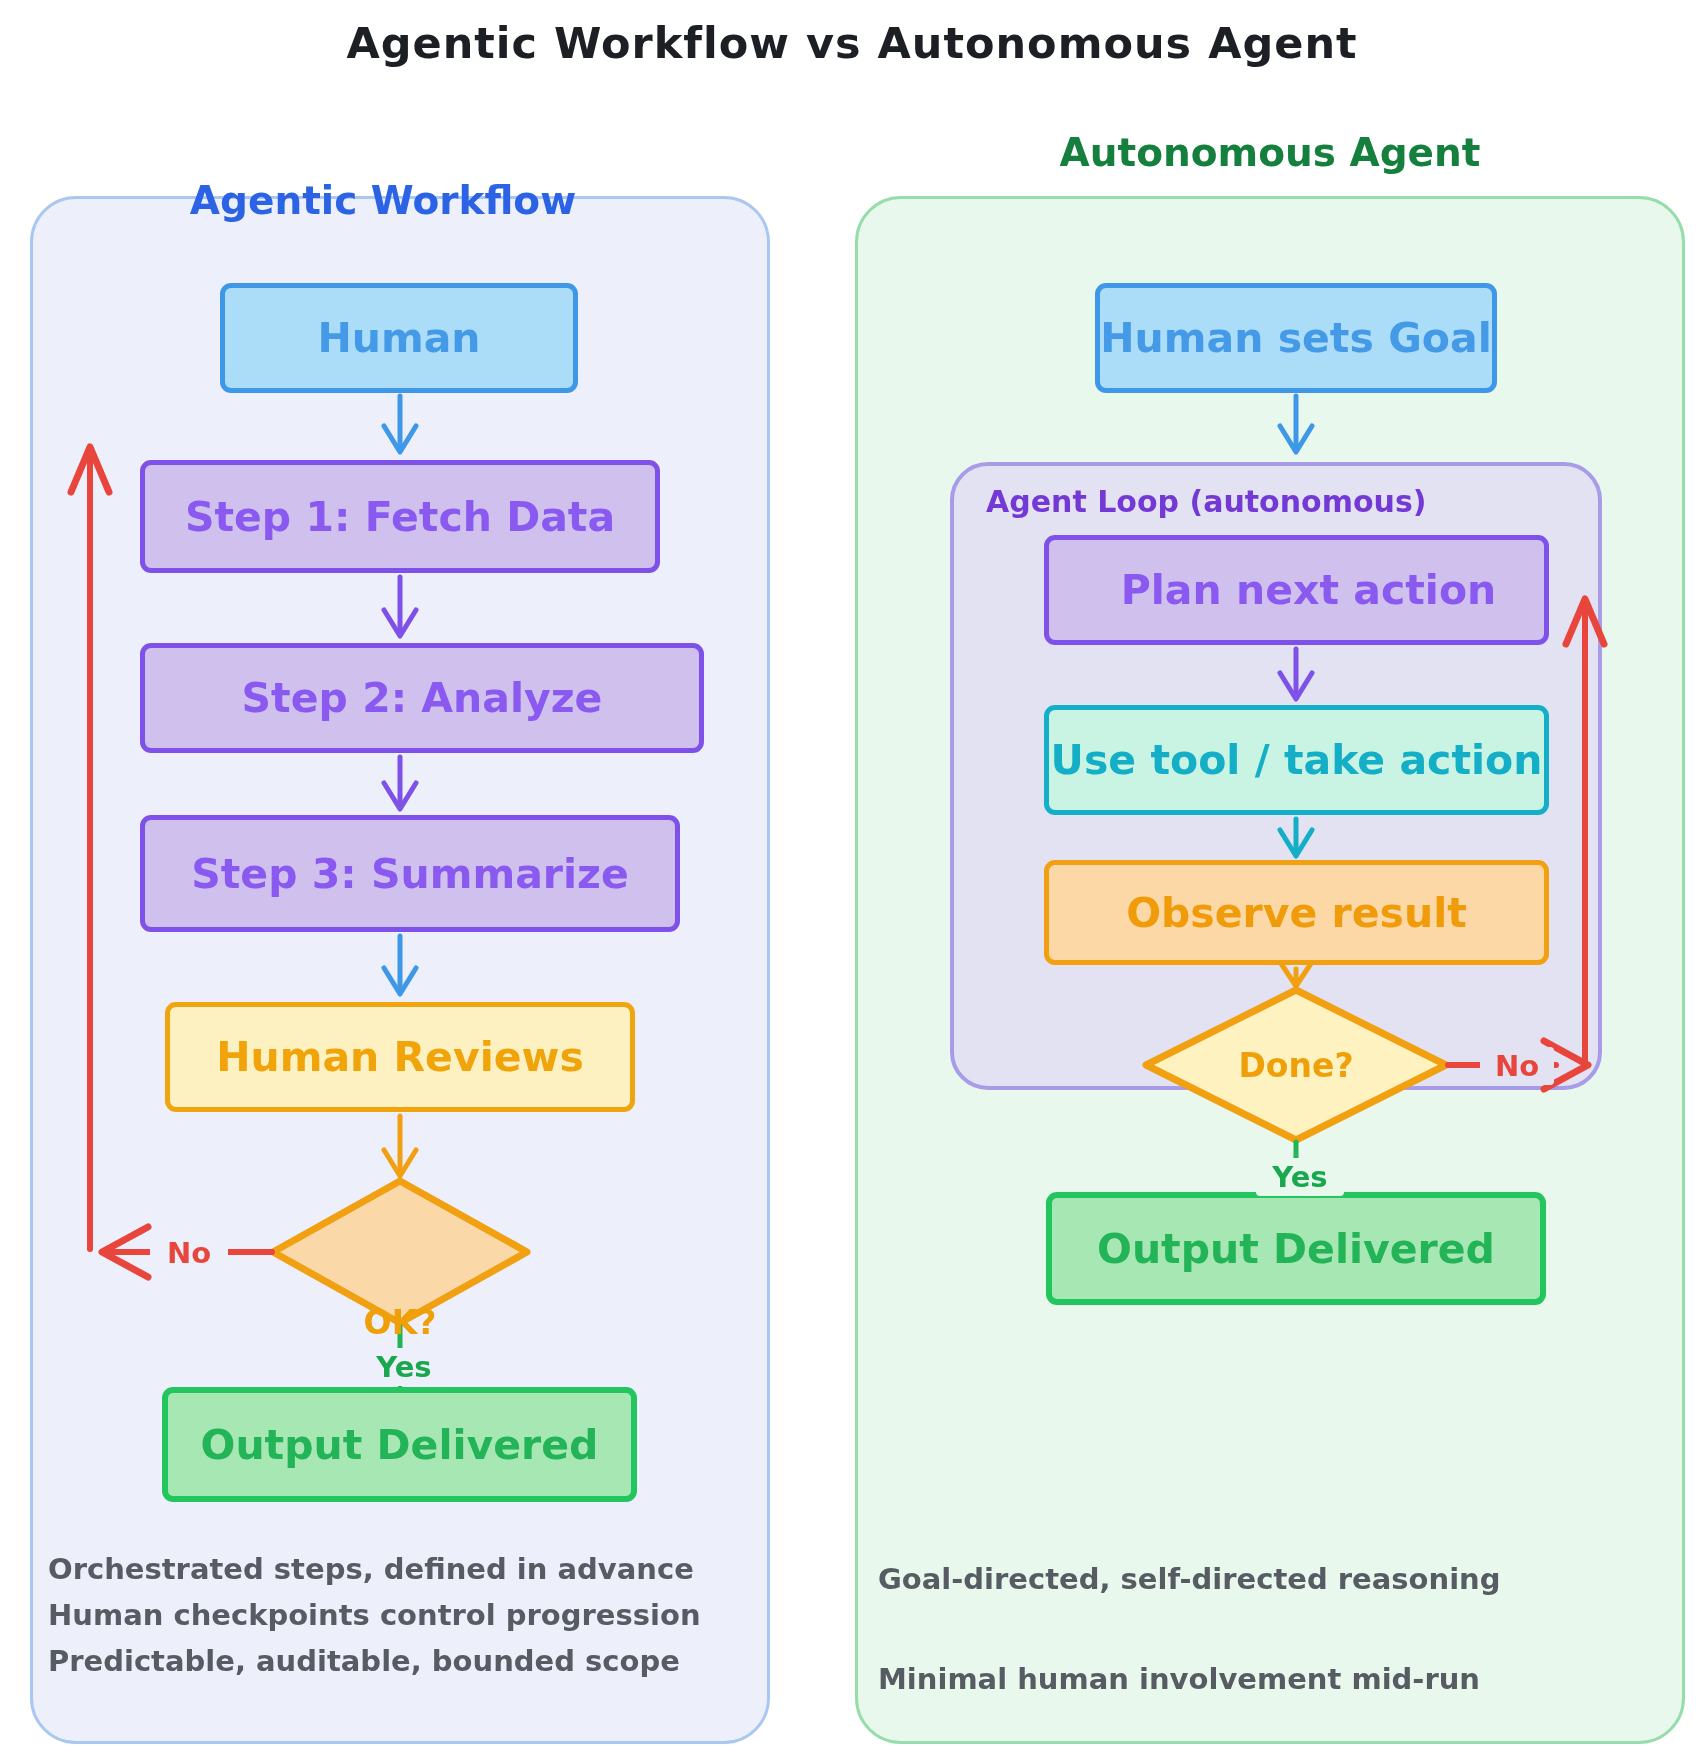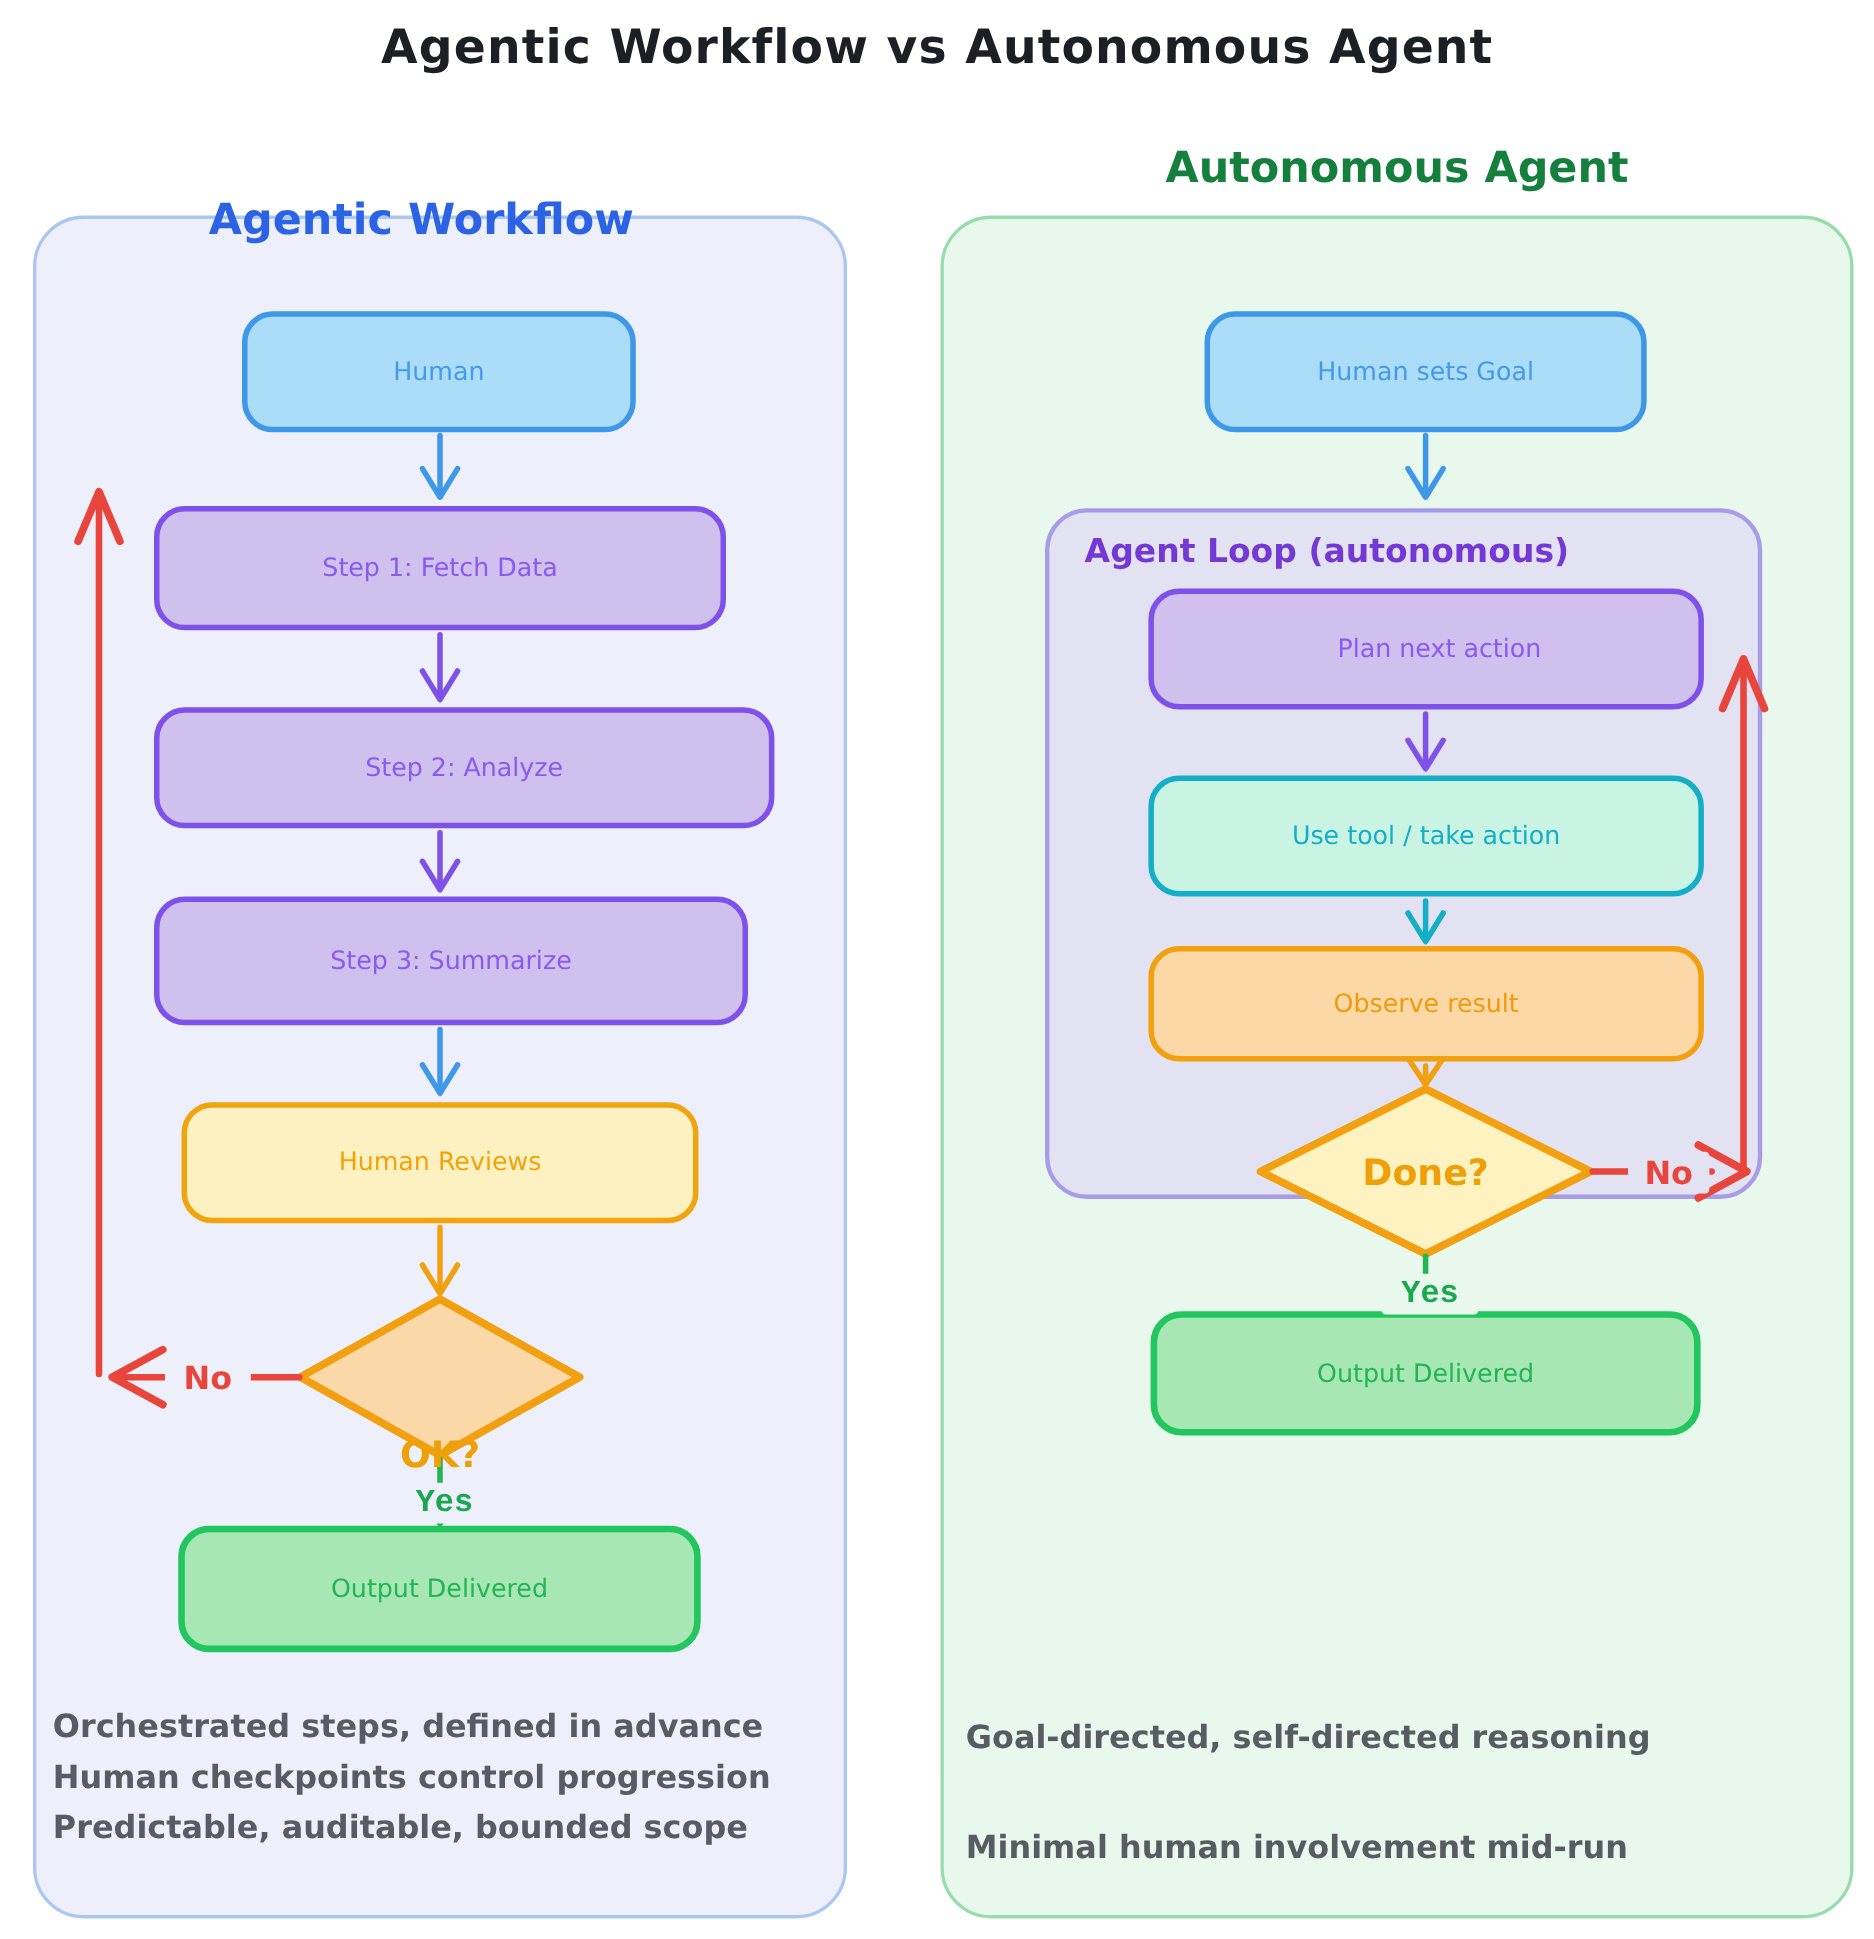--- a/index.html
+++ b/index.html
@@ -26,38 +26,38 @@
     background:#e2e2f3;border:4px solid #a89ce8;border-radius:38px;z-index:2;box-sizing:border-box;
   }
   .loop-label{
     position:absolute;left:986px;top:484px;font-size:30px;font-weight:700;color:#7439d4;z-index:6;
   }
 
   svg.connectors{position:absolute;left:0;top:0;z-index:5;pointer-events:none;}
 
   .node{
     position:absolute;display:flex;align-items:center;justify-content:center;
-    border-radius:28px;font-weight:400;font-size:23px;z-index:6;box-sizing:border-box;text-align:center;
+    border-radius:11px;font-weight:700;font-size:41px;z-index:6;box-sizing:border-box;text-align:center;
   }
   .node.blue  {background:#abdcf8;border:5px solid #3f97e8;color:#459ae8;}
   .node.purple{background:#cfc0ee;border:5px solid #7e52e8;color:#8a5af0;}
   .node.teal  {background:#c9f4e3;border:5px solid #14aec6;color:#14aec6;}
   .node.yellow{background:#fdf0c1;border:5px solid #f0a50f;color:#f0a40a;}
   .node.orange{background:#fbd8a5;border:5px solid #f0a010;color:#f09b0a;}
   .node.green {background:#a7e7b4;border:6px solid #22c55e;color:#22b456;}
 
   .dlabel{
     position:absolute;z-index:7;display:flex;align-items:center;justify-content:center;
     font-weight:700;font-size:33px;color:#ef9f08;
   }
   .edge-label{
     position:absolute;z-index:7;text-align:center;font-size:29px;font-weight:700;
     padding:2px 4px;border-radius:4px;
   }
-  .edge-label.yes{color:#19a84e;font-family:Liberation Mono, monospace;}
+  .edge-label.yes{color:#19a84e;}
   .edge-label.no{color:#e8463c;}
   .bg-leftpanel{background:#edeffb;}
   .bg-rightpanel{background:#e8f8ed;}
   .bg-loop{background:#e2e2f3;}
 
   .note{
     position:absolute;z-index:6;font-size:29px;font-weight:600;color:#575c63;white-space:nowrap;
   }
 </style>
 </head>

